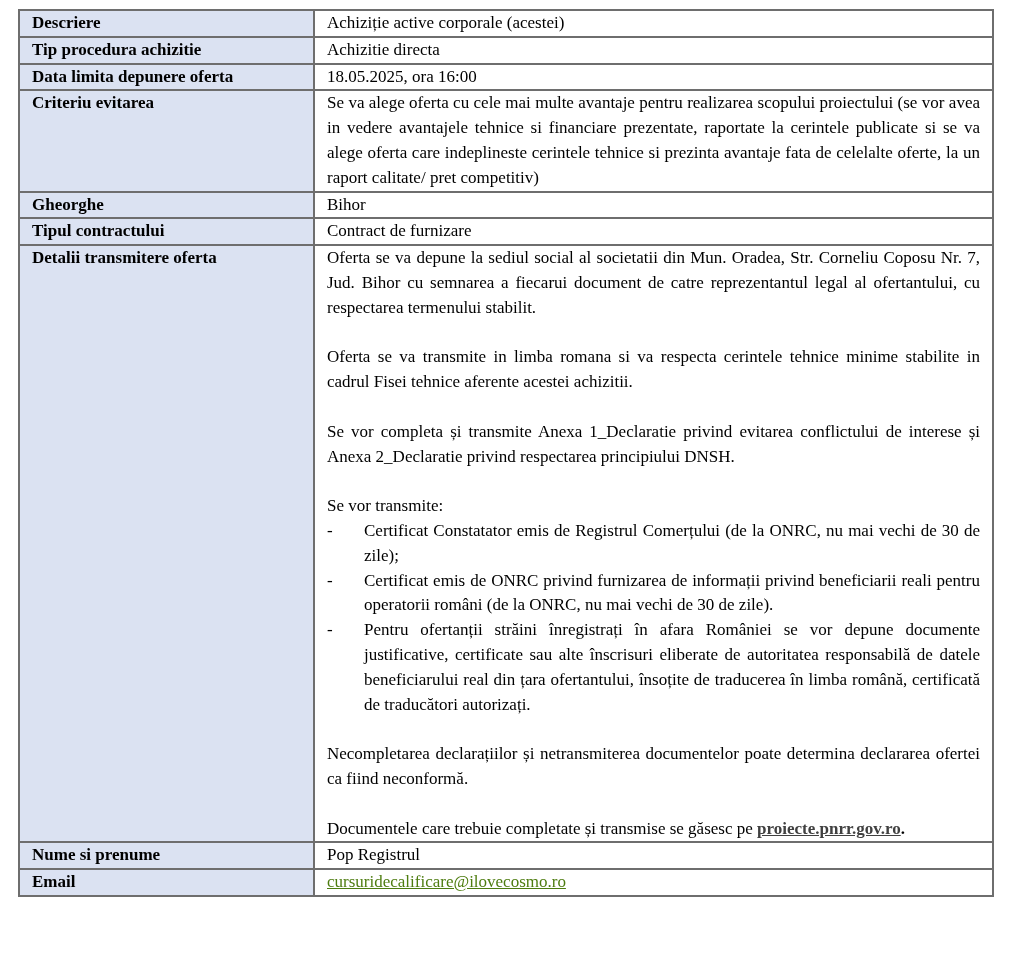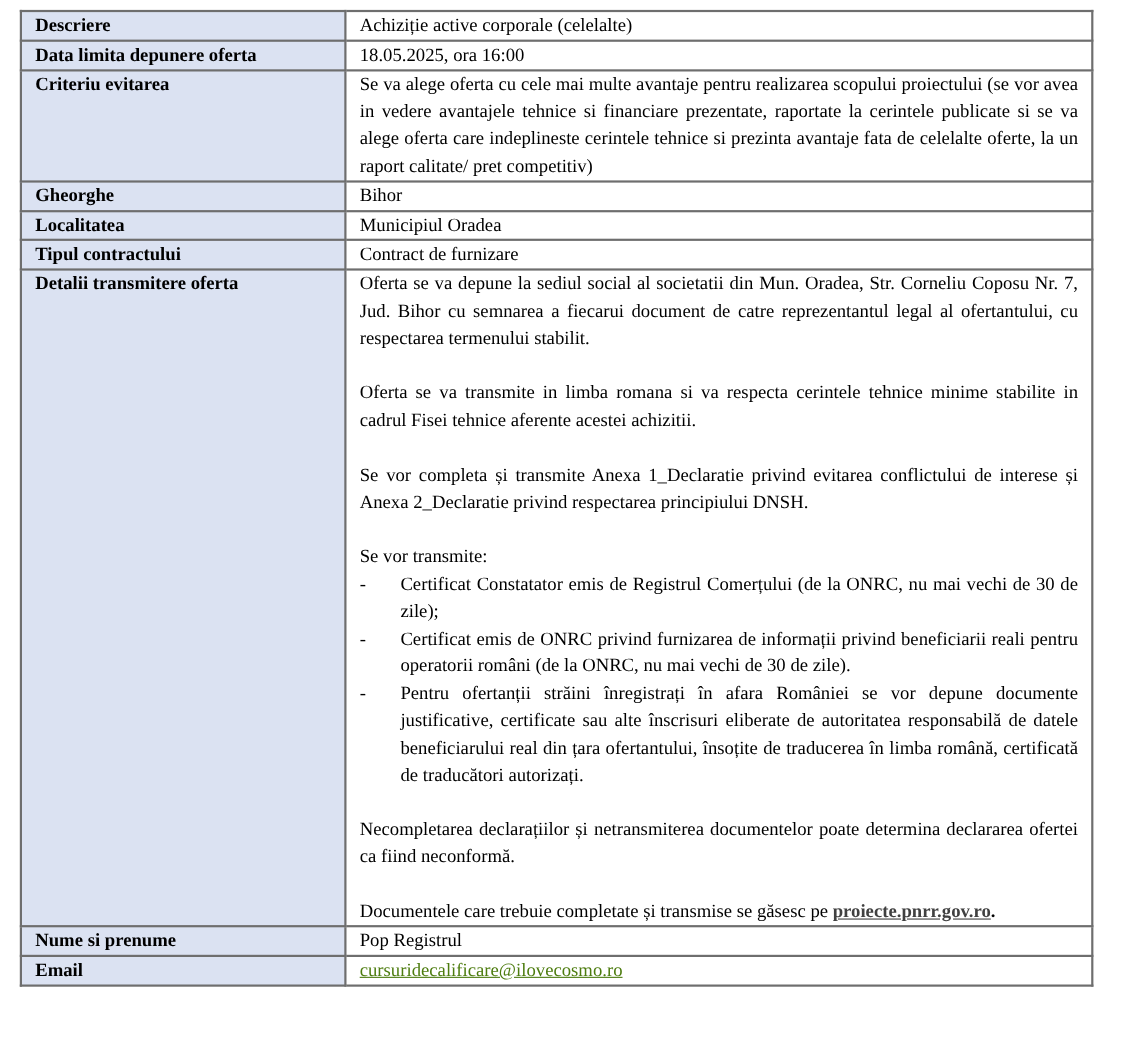--- a/index.html
+++ b/index.html
@@ -19,37 +19,37 @@
     a.link { color: #4d7c0f; text-decoration: underline; }
     a.link.bold { font-weight: bold; color: #404040; }
   </style>
 </head>
 <body>
 
 <table class="doc">
   <tbody>
       <tr class="single">
     <td class="label">Descriere</td>
-    <td class="value">Achiziție active corporale (celelalte)</td>
+    <td class="value">Achiziție active corporale (acestei)</td>
+  </tr>
+  <tr class="single">
+    <td class="label">Tip procedura achizitie</td>
+    <td class="value">Achizitie directa</td>
   </tr>
   <tr class="single">
     <td class="label">Data limita depunere oferta</td>
     <td class="value">18.05.2025, ora 16:00</td>
   </tr>
   <tr>
     <td class="label">Criteriu evitarea</td>
     <td class="value" style="height:97px;">Se va alege oferta cu cele mai multe avantaje pentru realizarea scopului proiectului (se vor avea in vedere avantajele tehnice si financiare prezentate, raportate la cerintele publicate si se va alege oferta care indeplineste cerintele tehnice si prezinta avantaje fata de celelalte oferte, la un raport calitate/ pret competitiv)</td>
   </tr>
   <tr class="single">
     <td class="label">Gheorghe</td>
     <td class="value">Bihor</td>
-  </tr>
-  <tr class="single">
-    <td class="label">Localitatea</td>
-    <td class="value">Municipiul Oradea</td>
   </tr>
   <tr class="single">
     <td class="label">Tipul contractului</td>
     <td class="value">Contract de furnizare</td>
   </tr>
   <tr>
     <td class="label">Detalii transmitere oferta</td>
     <td class="value">
       <p class="para">Oferta se va depune la  sediul social al societatii din Mun. Oradea, Str. Corneliu Coposu Nr. 7, Jud. Bihor cu semnarea a fiecarui document de catre reprezentantul legal al ofertantului, cu respectarea termenului stabilit.</p>
       <div class="gap"></div>

